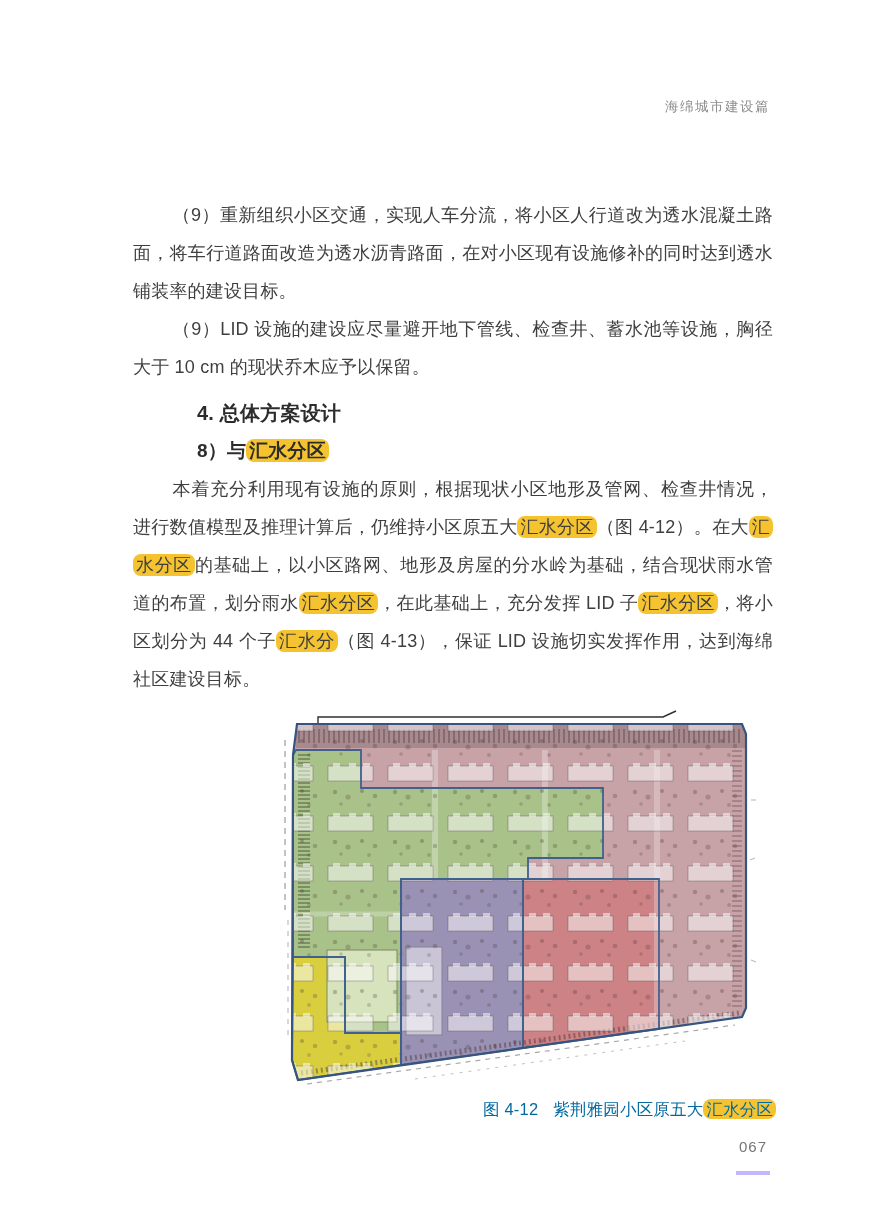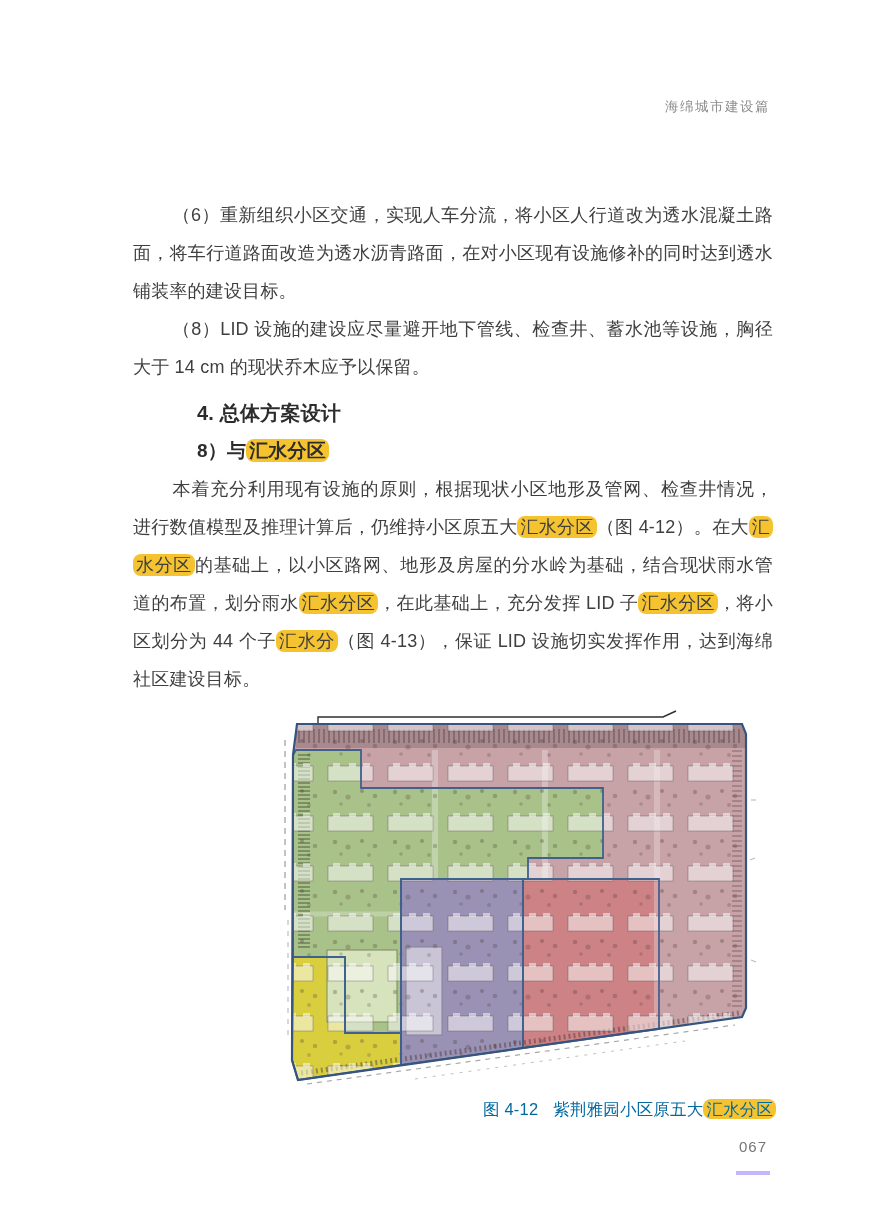--- a/index.html
+++ b/index.html
@@ -41,22 +41,22 @@
     font-size:15px;color:#757575;letter-spacing:1px;
     border-bottom:4px solid #c4b5fd;padding:0 3px 16px 3px;
   }
 </style>
 </head>
 <body>
 
 <div class="page-header">海绵城市建设篇</div>
 
 <div class="content">
-  <p>（6）重新组织小区交通，实现人车分流，将小区人行道改为透水混凝土路面，将车行道路面改造为透水沥青路面，在对小区现有设施修补的同时达到透水铺装率的建设目标。</p>
-  <p>（8）LID 设施的建设应尽量避开地下管线、检查井、蓄水池等设施，胸径大于 14 cm 的现状乔木应予以保留。</p>
+  <p>（9）重新组织小区交通，实现人车分流，将小区人行道改为透水混凝土路面，将车行道路面改造为透水沥青路面，在对小区现有设施修补的同时达到透水铺装率的建设目标。</p>
+  <p>（9）LID 设施的建设应尽量避开地下管线、检查井、蓄水池等设施，胸径大于 10 cm 的现状乔木应予以保留。</p>
   <div class="section-heading">4. 总体方案设计</div>
   <div class="sub-heading"><span>8）与</span><span class="hl">汇水分区</span></div>
   <p><span>本着充分利用现有设施的原则，根据现状小区地形及管网、检查井情况，进行数值模型及推理计算后，仍维持小区原五大</span><span class="hl">汇水分区</span><span>（图 4-12）。在大</span><span class="hl">汇水分区</span><span>的基础上，以小区路网、地形及房屋的分水岭为基础，结合现状雨水管道的布置，划分雨水</span><span class="hl">汇水分区</span><span>，在此基础上，充分发挥 LID 子</span><span class="hl">汇水分区</span><span>，将小区划分为 44 个子</span><span class="hl">汇水分</span><span>（图 4-13），保证 LID 设施切实发挥作用，达到海绵社区建设目标。</span></p>
 
   <div class="figure">
     <svg width="492" height="378" viewBox="0 0 492 378" xmlns="http://www.w3.org/2000/svg">
       <defs>
         <pattern id="bld" width="60" height="50" patternUnits="userSpaceOnUse">
           <rect x="3" y="6" width="45" height="15" fill="rgba(255,255,255,0.5)" stroke="rgba(70,55,55,0.4)" stroke-width="0.8"></rect>
           <rect x="8" y="3" width="7" height="4" fill="rgba(255,255,255,0.5)"></rect>

